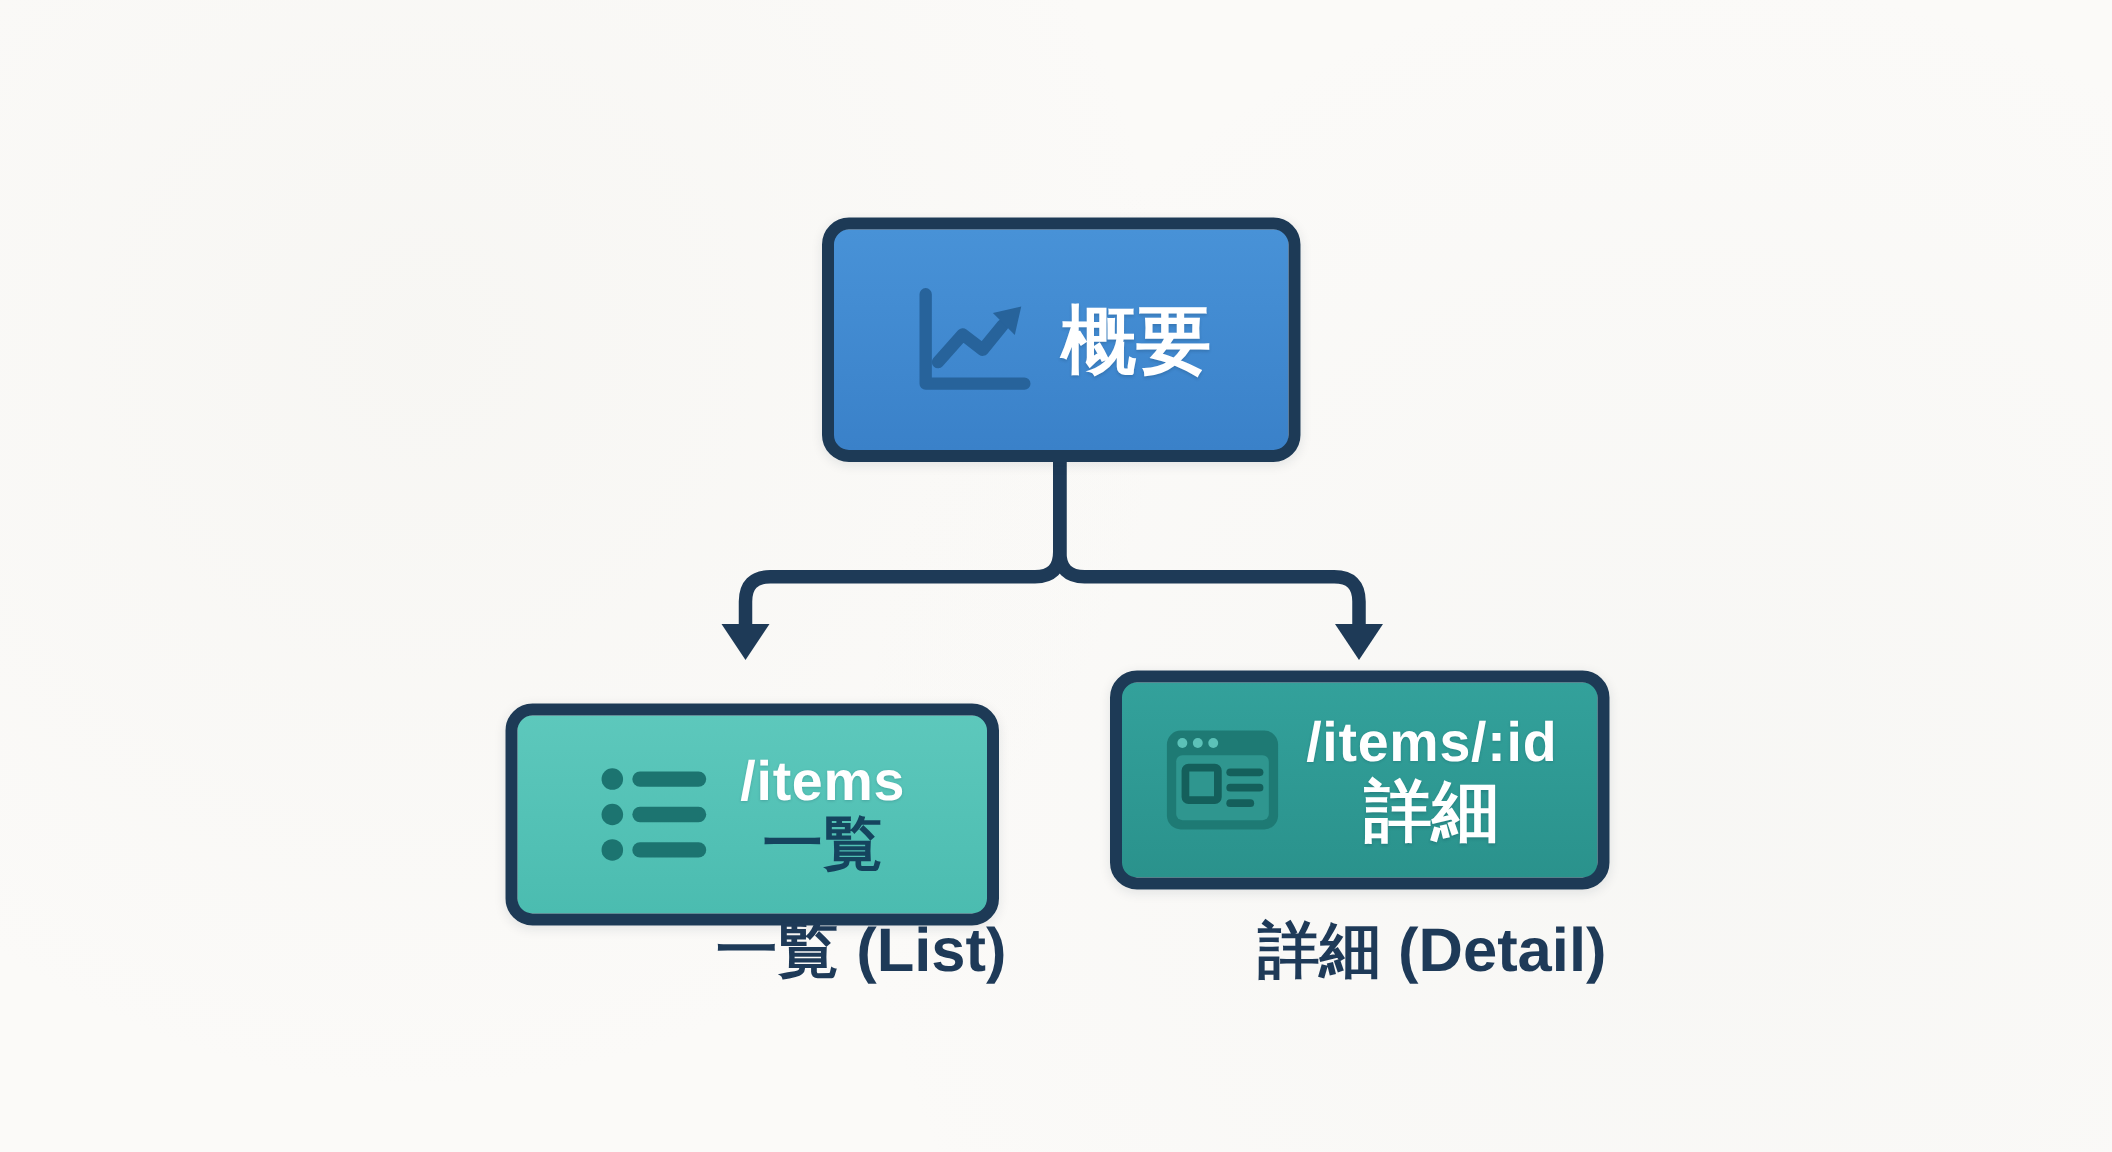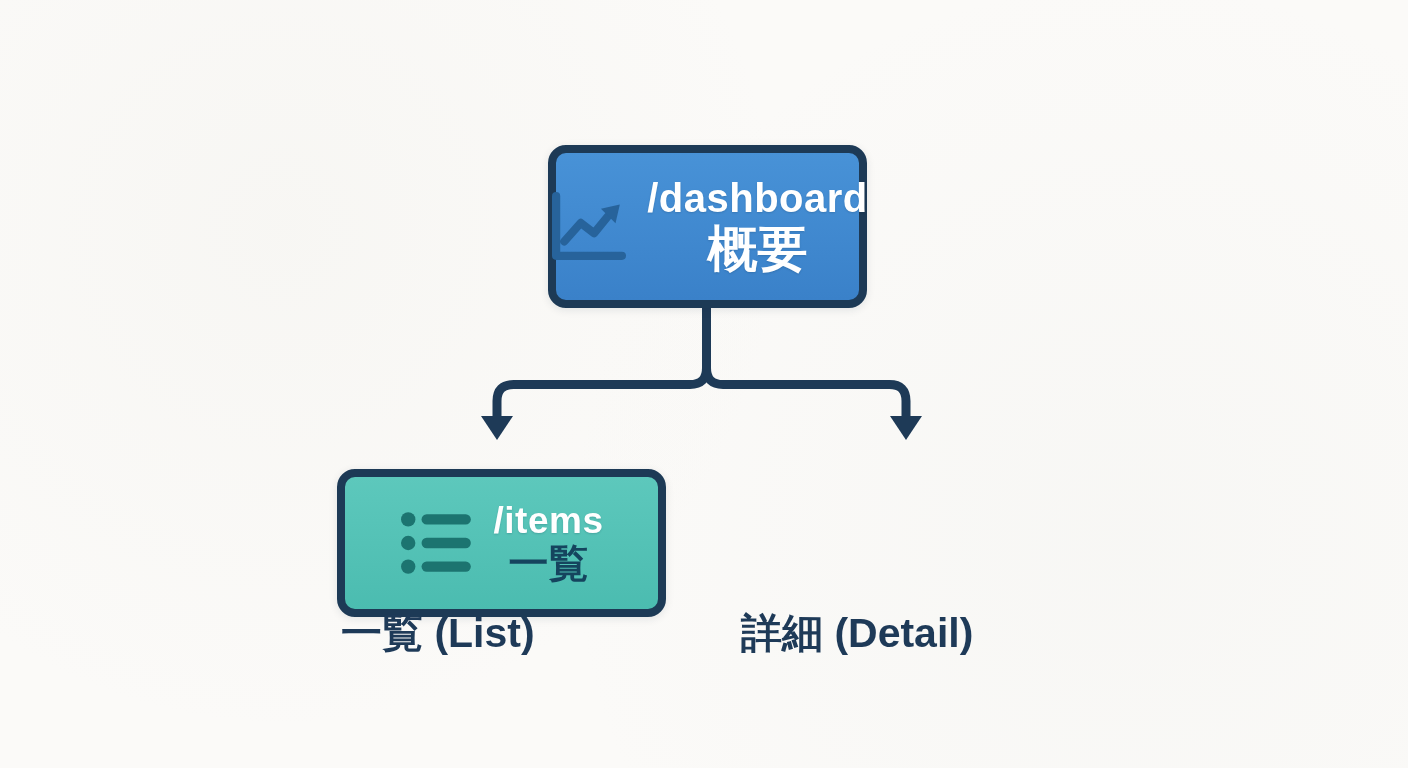--- a/index.html
+++ b/index.html
@@ -67,21 +67,21 @@
     white-space: nowrap;
   }
   .node-dashboard .title-text { font-size: 50px; color: #ffffff; text-shadow: 0 1px 2px rgba(10,40,60,0.18); }
   .node-items .title-text { font-size: 40px; color: #15445e; }
   .node-detail .title-text { font-size: 45px; color: #ffffff; text-shadow: 0 1px 2px rgba(10,40,60,0.18); }
   .node-icon { flex: 0 0 auto; display: block; }
   .caption {
     position: absolute;
     top: 606px;
     width: 330px;
-    text-align: left;
+    text-align: right;
     font-size: 41px;
     font-weight: 700;
     color: #1e3a58;
     white-space: nowrap;
   }
   .caption-list { left: 341px; }
   .caption-detail { left: 741px; }
 </style>
 </head>
 <body>
@@ -99,21 +99,20 @@
     </g>
   </svg>
 
   <div class="node node-dashboard">
     <svg class="node-icon" width="84" height="74" viewBox="0 0 80 72" aria-hidden="true">
       <path d="M8 6 L8 64 L72 64" fill="none" stroke="#27639b" stroke-width="8" stroke-linecap="round" stroke-linejoin="round"></path>
       <path d="M16 50 L32 32 L45 42 L58 26" fill="none" stroke="#27639b" stroke-width="8" stroke-linecap="round" stroke-linejoin="round"></path>
       <path d="M70 14 L65.8 32.4 L51.6 18.2 Z" fill="#27639b"></path>
     </svg>
     <div class="node-texts">
-      <div class="route-text">/dashboard</div>
       <div class="title-text">概要</div>
     </div>
   </div>
 
   <div class="node node-items">
     <svg class="node-icon" width="78" height="66" viewBox="0 0 76 64" aria-hidden="true">
       <g fill="#1c7470">
         <circle cx="8" cy="9" r="7"></circle>
         <circle cx="8" cy="32" r="7"></circle>
         <circle cx="8" cy="55" r="7"></circle>
@@ -123,17 +122,38 @@
         <line x1="26" y1="32" x2="64" y2="32"></line>
         <line x1="26" y1="55" x2="64" y2="55"></line>
       </g>
     </svg>
     <div class="node-texts">
       <div class="route-text">/items</div>
       <div class="title-text">一覧</div>
     </div>
   </div>
 
+  <div class="node node-detail">
+    <svg class="node-icon" width="80" height="70" viewBox="0 0 76 68" aria-hidden="true">
+      <rect x="2" y="2" width="72" height="64" rx="9" fill="#1e7a74"></rect>
+      <g fill="#5cc2b8">
+        <circle cx="12" cy="10" r="3.2"></circle>
+        <circle cx="22" cy="10" r="3.2"></circle>
+        <circle cx="32" cy="10" r="3.2"></circle>
+      </g>
+      <rect x="8" y="18" width="60" height="42" rx="4" fill="#2f968f"></rect>
+      <rect x="14" y="26" width="21" height="21" rx="2" fill="none" stroke="#145f5b" stroke-width="5"></rect>
+      <g stroke="#145f5b" stroke-width="5" stroke-linecap="round">
+        <line x1="43" y1="29" x2="62" y2="29"></line>
+        <line x1="43" y1="39" x2="62" y2="39"></line>
+        <line x1="43" y1="49" x2="56" y2="49"></line>
+      </g>
+    </svg>
+    <div class="node-texts">
+      <div class="route-text">/items/:id</div>
+      <div class="title-text">詳細</div>
+    </div>
+  </div>
 
   <div class="caption caption-list">一覧 (List)</div>
   <div class="caption caption-detail">詳細 (Detail)</div>
 
 </div>
 
 </body></html>

